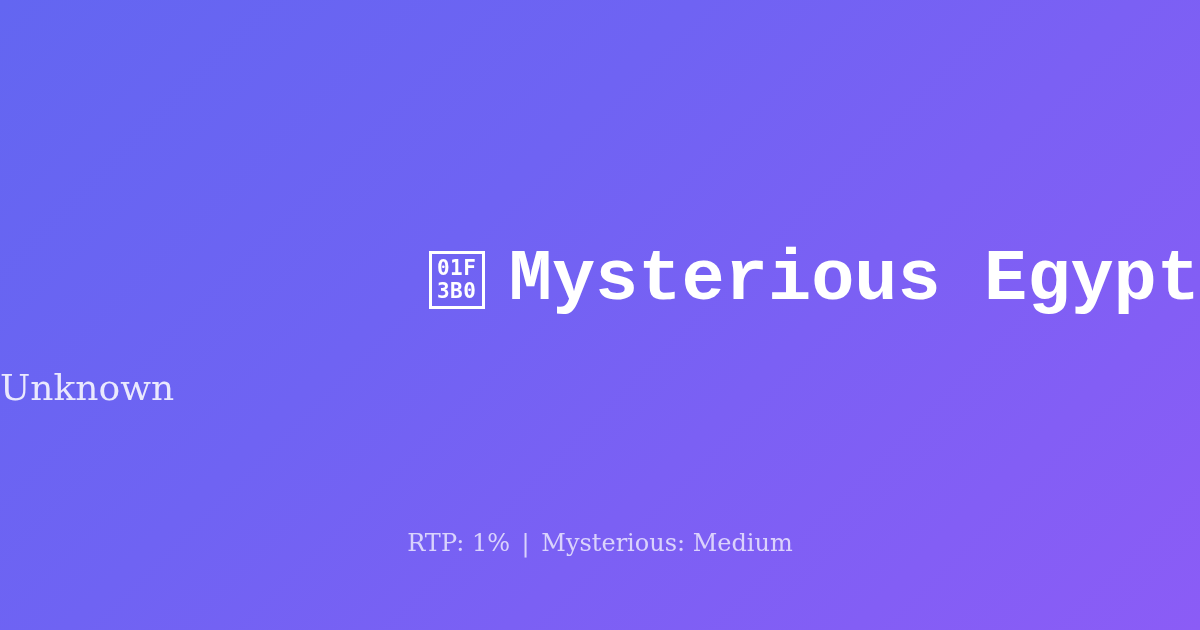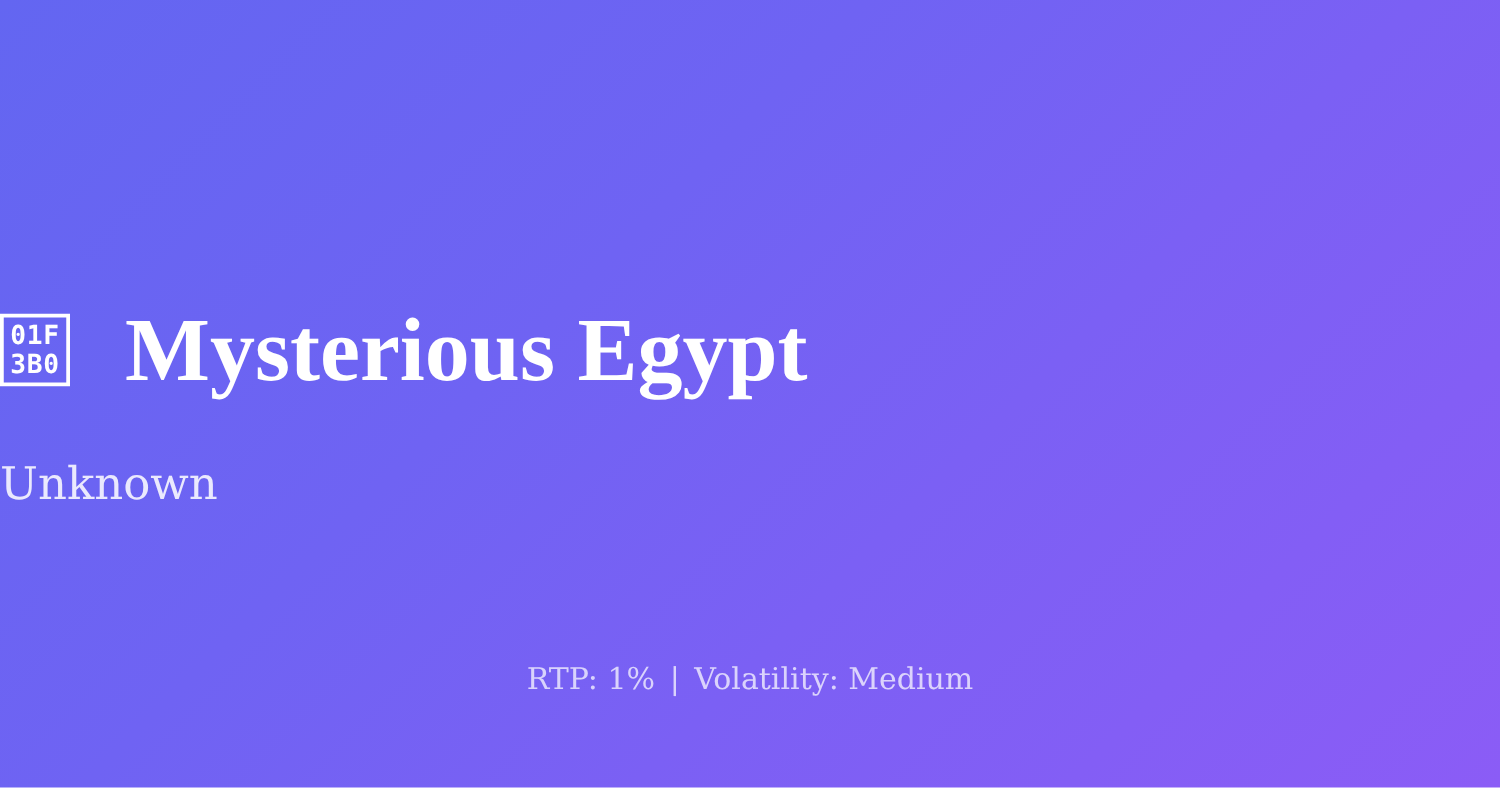--- a/index.html
+++ b/index.html
@@ -28,33 +28,32 @@
 
   
   .title-row {
     position: absolute;
     top: 228px;
     left: 0;
     right: 0;
     height: 104px;
     display: flex;
     align-items: center;
-    justify-content: flex-start;
+    justify-content: flex-end;
     gap: 24px;
   }
 
   .game-title {
-    font-family: Liberation Serif, serif;
+    font-family: Liberation Mono, monospace;
     font-weight: bold;
     font-size: 72px;
     line-height: 1;
     color: #ffffff;
     white-space: nowrap;
     letter-spacing: 0px;
-    margin-left: 20px;
   }
 
   
   .tofu-glyph {
     width: 56px;
     height: 58px;
     box-sizing: border-box;
     border: 3px solid #ffffff;
     display: flex;
     flex-direction: column;
@@ -117,16 +116,16 @@
     </span>
 
     <h1 class="game-title">Mysterious Egypt</h1>
   </div>
 
   <div class="provider-name">Unknown</div>
 
   <div class="meta-line">
     <span>RTP: 1%</span>
     <span class="meta-sep">|</span>
-    <span>Volatility: Medium</span>
+    <span>Mysterious: Medium</span>
   </div>
 
 </div>
 
 </body></html>

